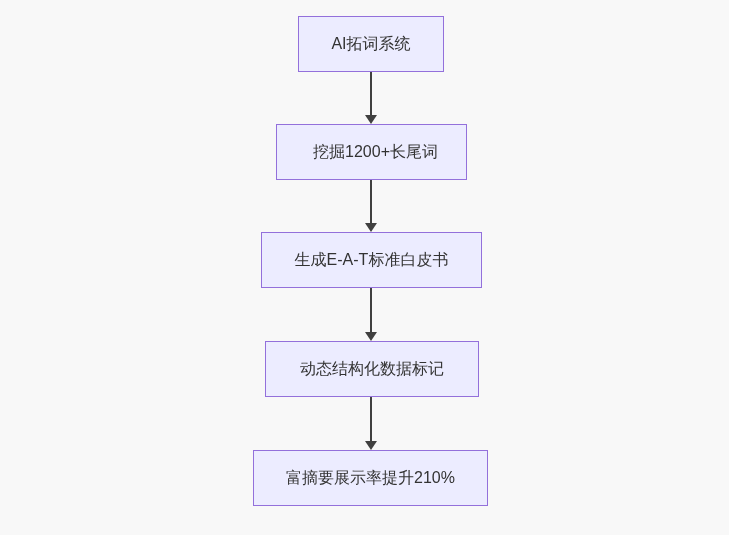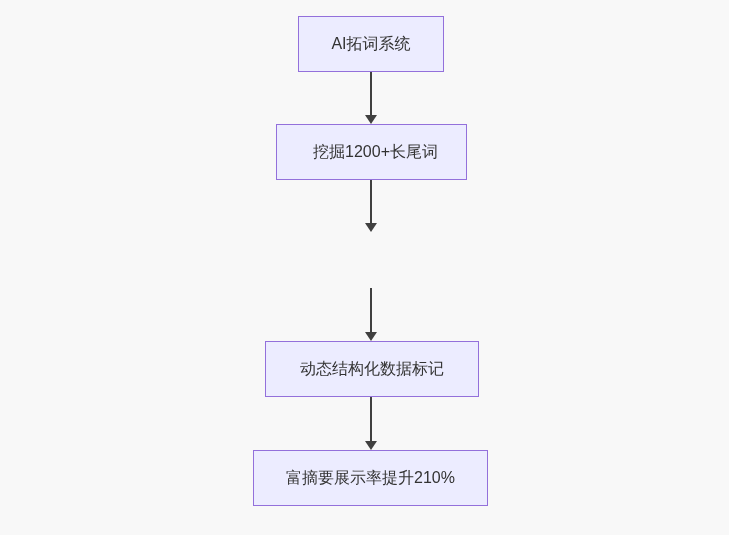--- a/index.html
+++ b/index.html
@@ -80,20 +80,23 @@
 
   <div class="flow-node n2">
     <span>挖掘1200+长尾词</span>
   </div>
 
   <div class="flow-arrow a2">
     <div class="shaft"></div>
     <div class="head"></div>
   </div>
 
+  <div class="flow-node n3">
+    <span>生成E-A-T标准白皮书</span>
+  </div>
 
   <div class="flow-arrow a3">
     <div class="shaft"></div>
     <div class="head"></div>
   </div>
 
   <div class="flow-node n4">
     <span>动态结构化数据标记</span>
   </div>
 

